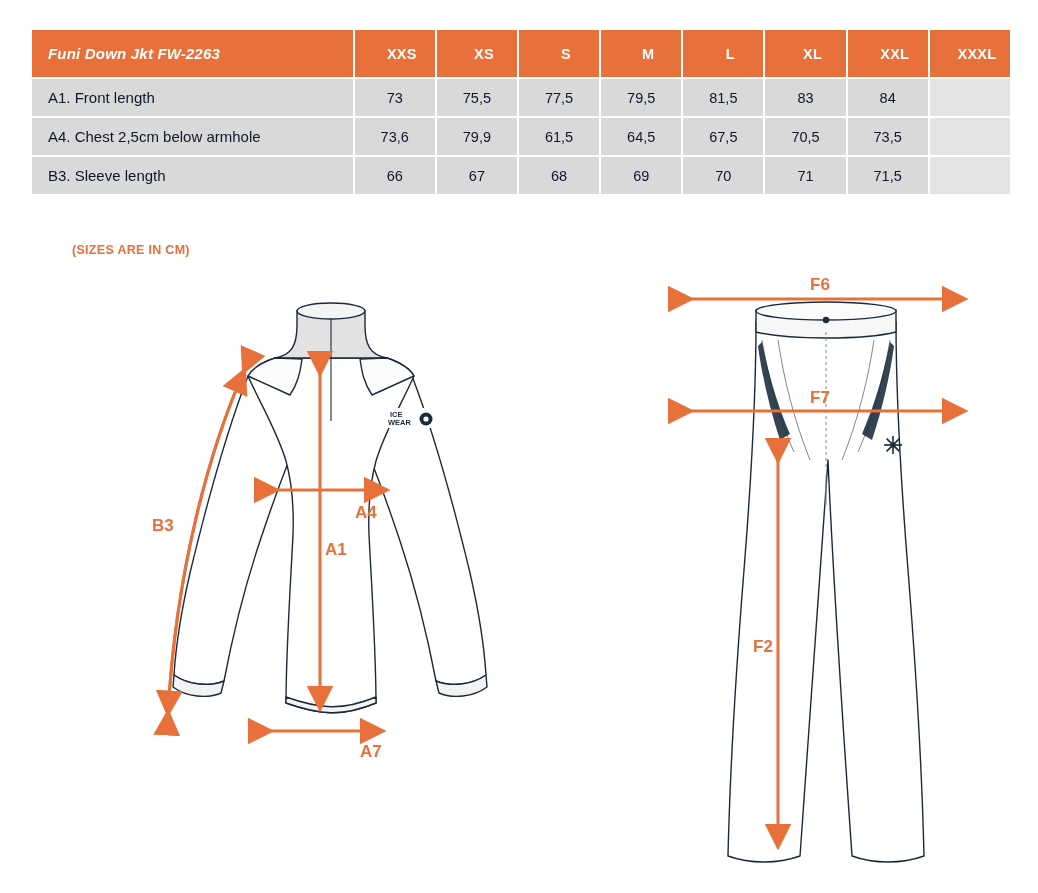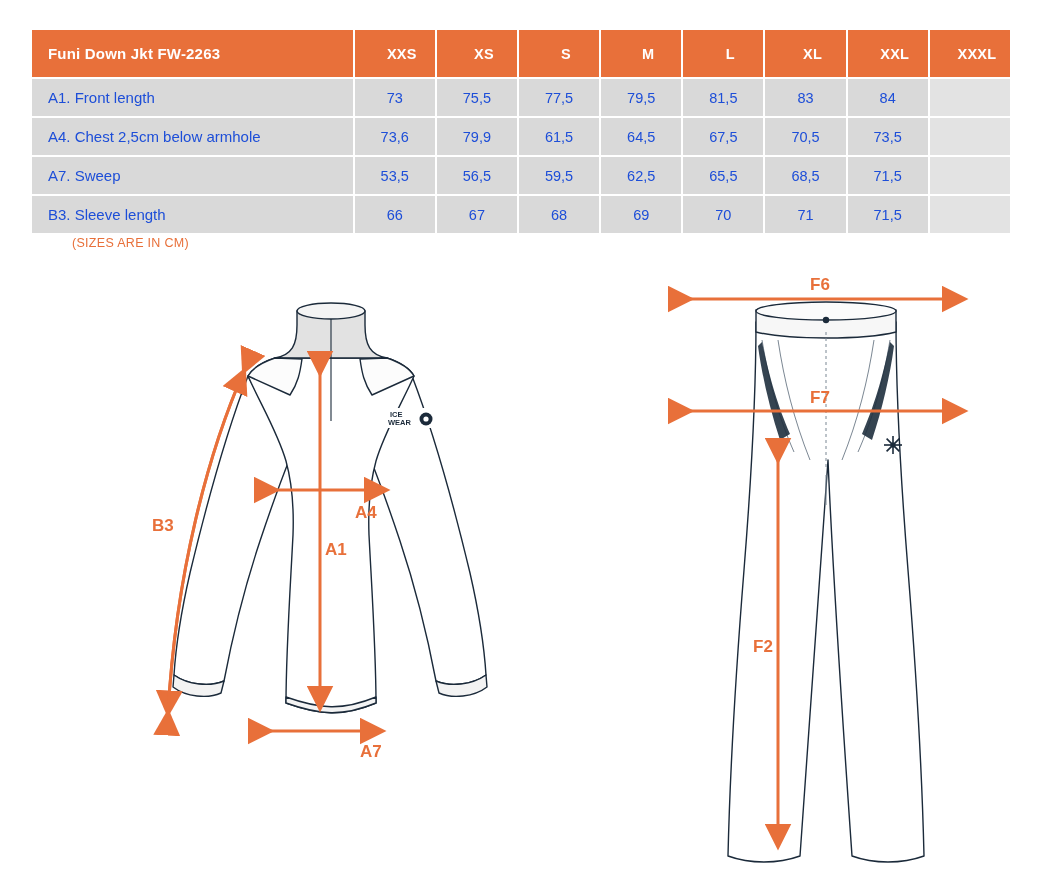--- a/index.html
+++ b/index.html
@@ -46,45 +46,47 @@
     font-weight: bold;
     text-align: center;
     height: 47px;
     letter-spacing: 0.2px;
     padding-left: 14px;
   }
   table.size-table thead th.label-col {
     text-align: left;
     padding-left: 16px;
     font-size: 15px;
+    font-style: italic;
   }
   table.size-table tbody td {
     background: #d9d9d9;
     text-align: center;
     font-weight: normal;
-    color: #1d4ed8;
+    color: #0f172a;
   }
   table.size-table tbody td.row-label {
     text-align: left;
     padding-left: 16px;
     font-size: 15px;
   }
   table.size-table tbody td.empty {
     background: #e3e3e3;
   }
   col.c-label { width: 322px; }
   col.c-size  { width: 82px; }
 
   .units {
     position: absolute;
     left: 72px;
-    top: 236px;
+    top: 243px;
     color: #e8703a;
     font-size: 12.5px;
     letter-spacing: 0.3px;
+    font-weight: bold;
   }
 
   
   .figure {
     position: absolute;
   }
   #jacket-figure {
     left: 120px;
     top: 283px;
     width: 420px;
@@ -152,31 +154,20 @@
           <td>73,6</td>
           <td>79,9</td>
           <td>61,5</td>
           <td>64,5</td>
           <td>67,5</td>
           <td>70,5</td>
           <td>73,5</td>
           <td class="empty"></td>
         </tr>
         <tr>
-          <td class="row-label">A7. Sweep</td>
-          <td>53,5</td>
-          <td>56,5</td>
-          <td>59,5</td>
-          <td>62,5</td>
-          <td>65,5</td>
-          <td>68,5</td>
-          <td>71,5</td>
-          <td class="empty"></td>
-        </tr>
-        <tr>
           <td class="row-label">B3. Sleeve length</td>
           <td>66</td>
           <td>67</td>
           <td>68</td>
           <td>69</td>
           <td>70</td>
           <td>71</td>
           <td>71,5</td>
           <td class="empty"></td>
         </tr>

